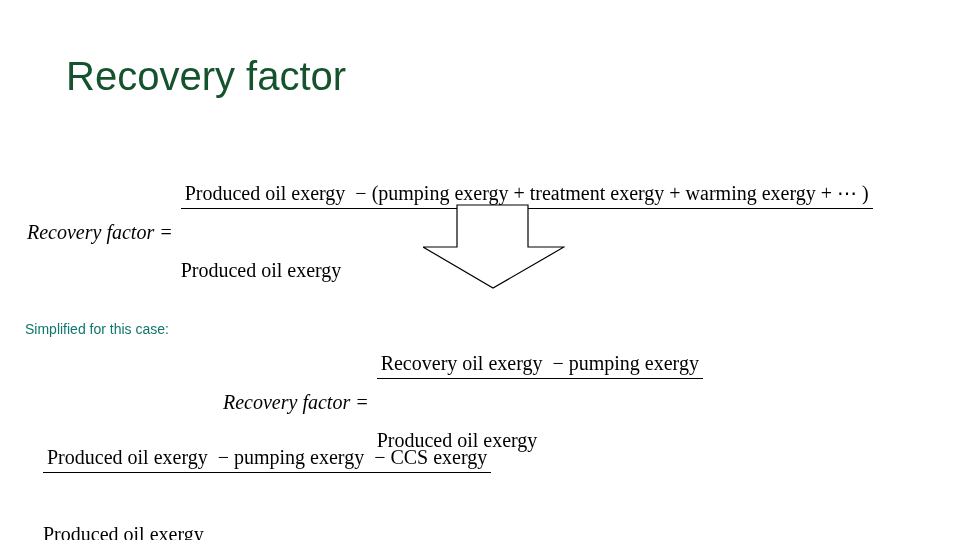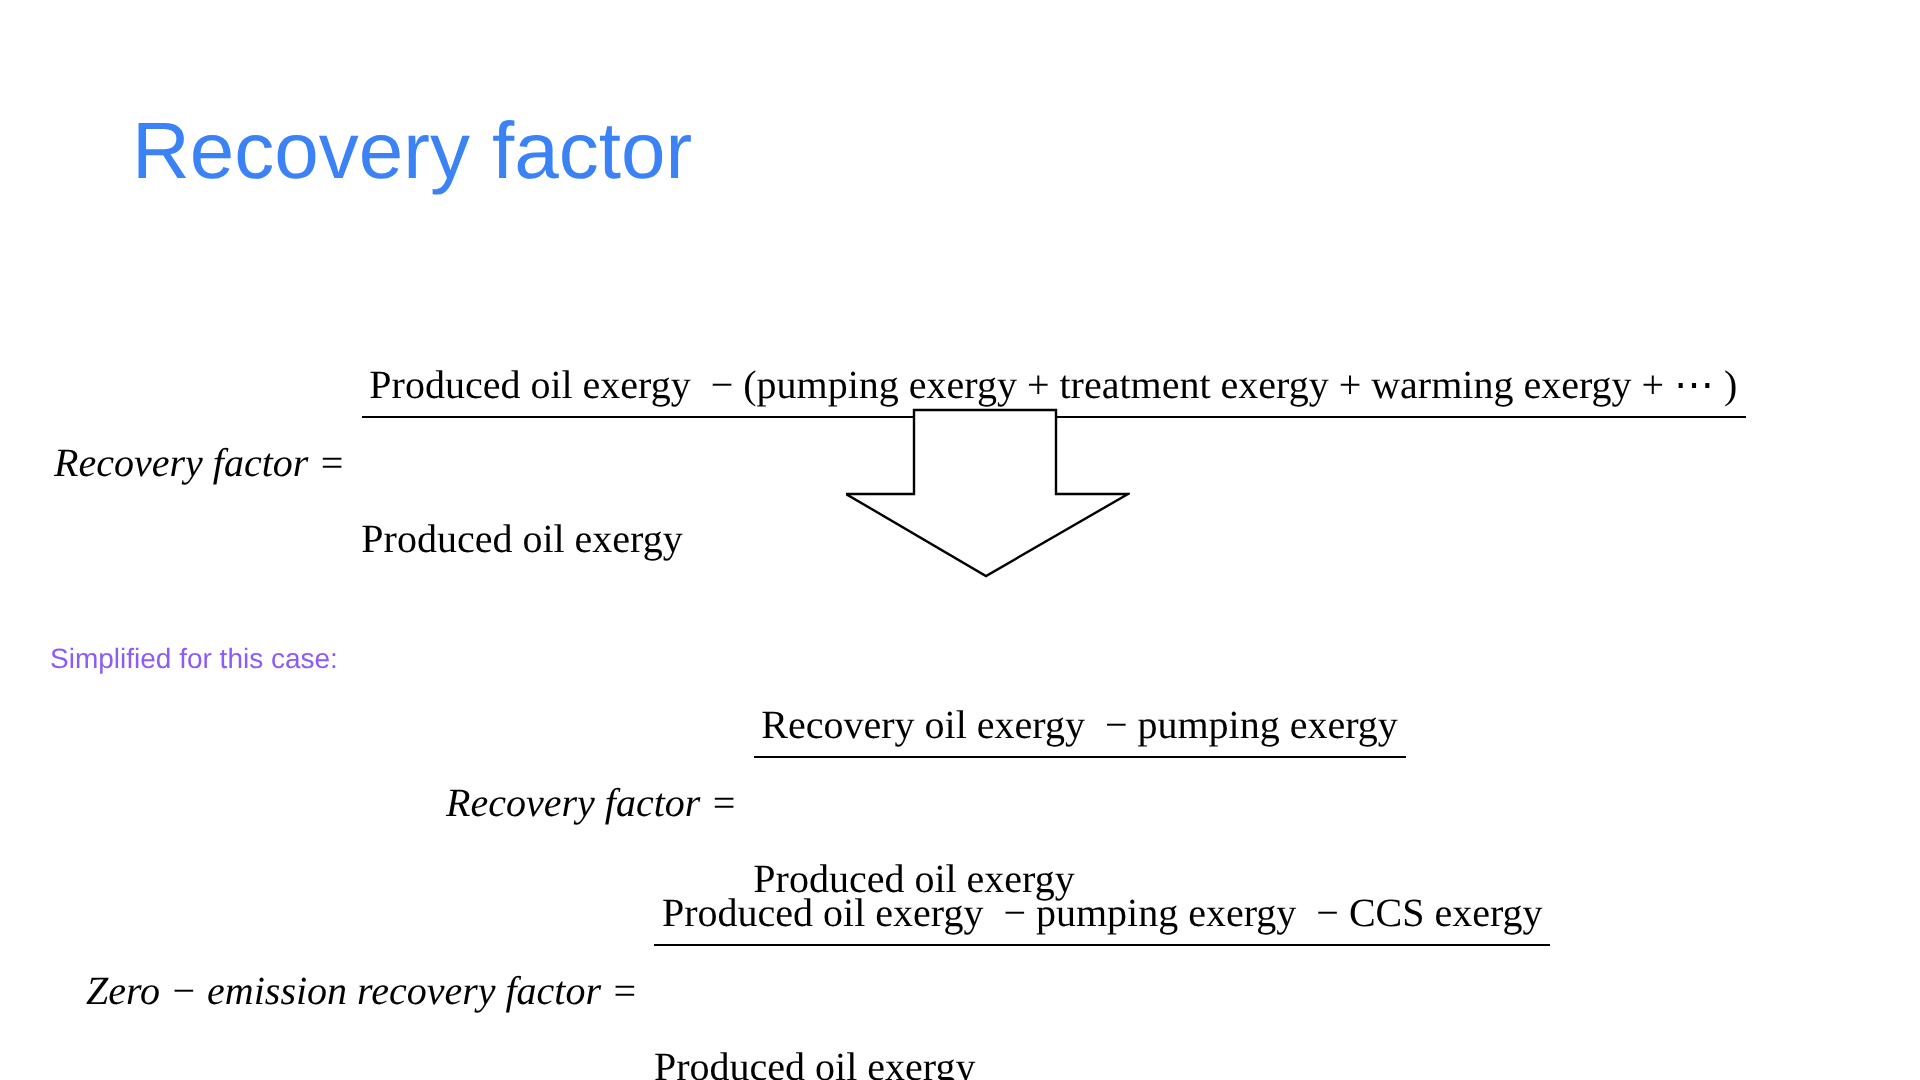--- a/index.html
+++ b/index.html
@@ -17,21 +17,21 @@
     color: #000000;
   }
   .title {
     position: absolute;
     left: 66px;
     top: 53px;
     font-family: "Liberation Sans", sans-serif;
     font-size: 40px;
     font-weight: 400;
     line-height: 1.15;
-    color: #3b82f6;
+    color: #14532d;
     white-space: pre;
   }
   .formula {
     position: absolute;
     display: flex;
     align-items: center;
     font-family: "Liberation Serif", serif;
     font-size: 20px;
     color: #000000;
     white-space: pre;
@@ -62,21 +62,21 @@
   .f1 { left: 27px;  top: 133px; }
   .f2 { left: 223px; top: 303px; }
   .f3 { left: 43px;  top: 397px; }
   .note {
     position: absolute;
     left: 25px;
     top: 320px;
     font-family: "Liberation Sans", sans-serif;
     font-size: 14px;
     line-height: 18px;
-    color: #8b5cf6;
+    color: #0f766e;
     white-space: pre;
   }
   .arrow-wrap {
     position: absolute;
     left: 423px;
     top: 203px;
     width: 142px;
     height: 86px;
   }
   .arrow-wrap svg { display: block; }
@@ -106,20 +106,19 @@
 
   <div class="formula f2">
     <span class="flabel">Recovery factor =</span>
     <span class="frac">
       <span class="num">Recovery oil exergy  − pumping exergy</span>
       <span class="den">Produced oil exergy</span>
     </span>
   </div>
 
   <div class="formula f3">
-    <span class="flabel">Zero − emission recovery factor =</span>
     <span class="frac">
       <span class="num">Produced oil exergy  − pumping exergy  − CCS exergy</span>
       <span class="den">Produced oil exergy</span>
     </span>
   </div>
 
 </div>
 
 </body></html>

